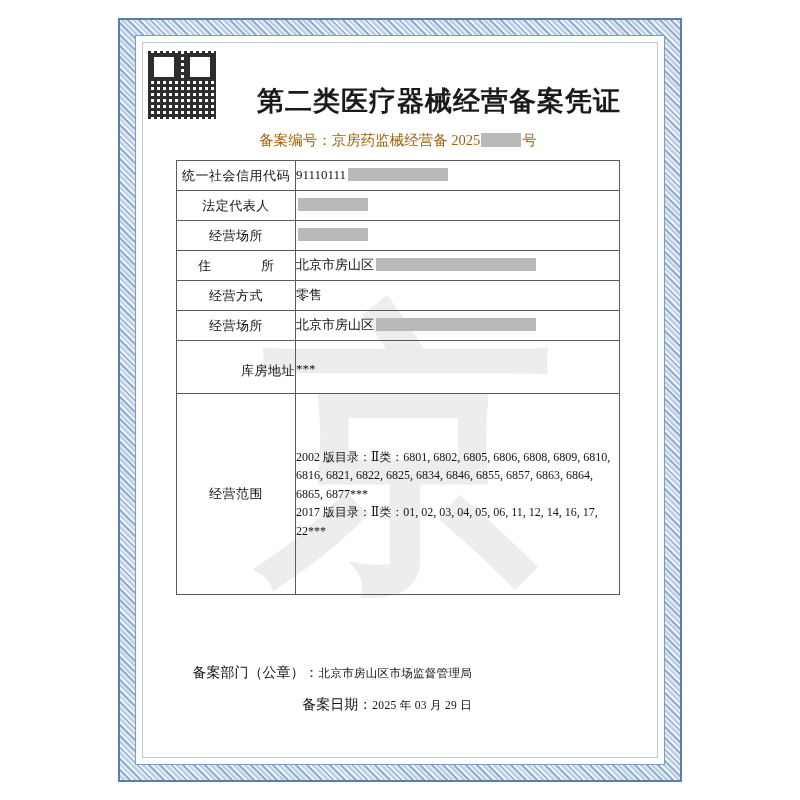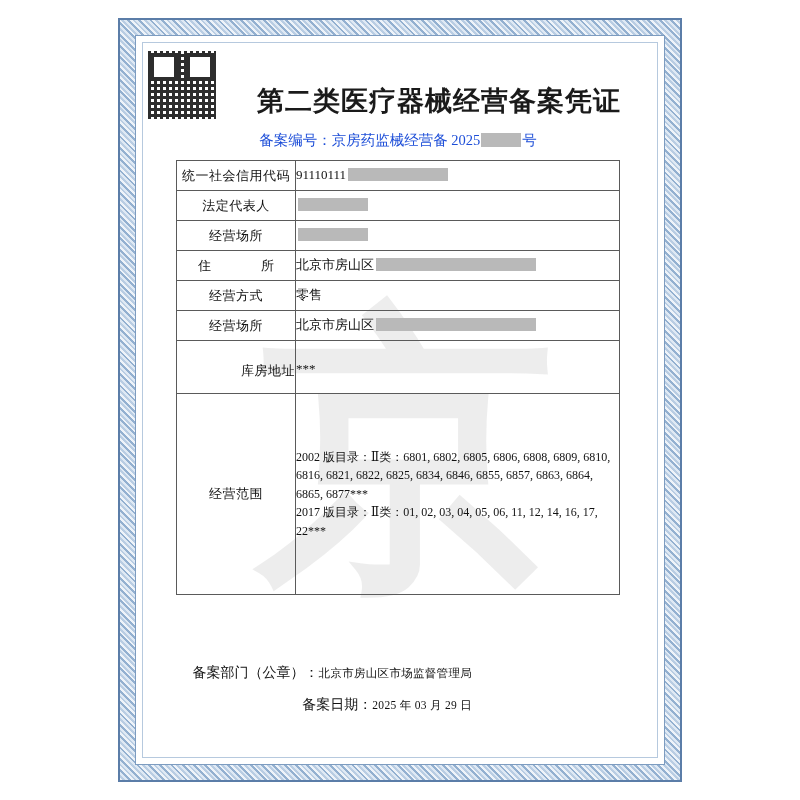--- a/index.html
+++ b/index.html
@@ -122,21 +122,21 @@
     font-family: "DejaVu Serif", serif;
   }
 
   .docnum {
     position: absolute;
     left: 0;
     top: 86px;
     width: 500px;
     text-align: center;
     font-size: 14.5px;
-    color: #1d4ed8;
+    color: #a16207;
   }
   .docnum .redact {
     display: inline-block;
     width: 40px;
     height: 14px;
     background: #b9b9b9;
     vertical-align: -2px;
     margin: 0 1px;
   }
 

